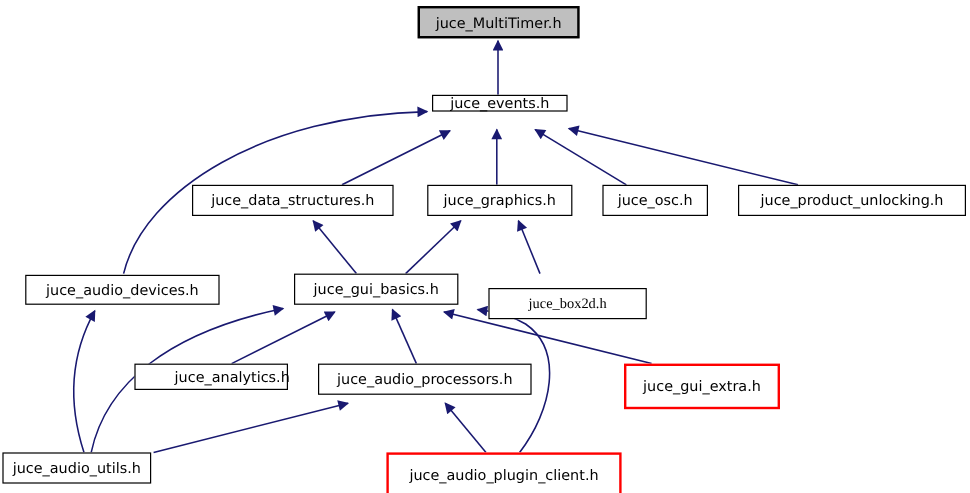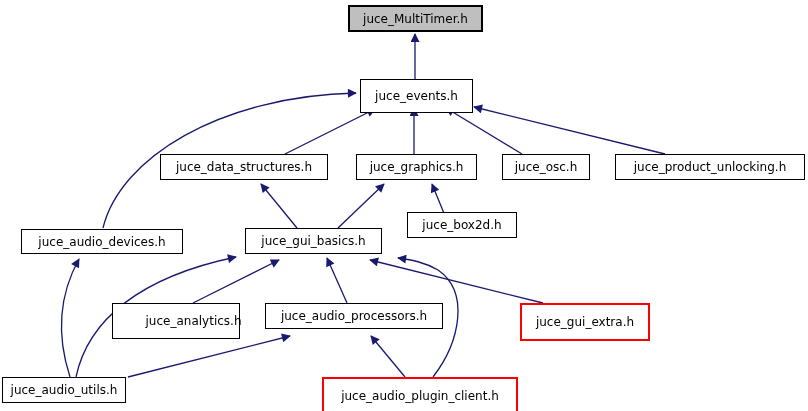--- a/index.html
+++ b/index.html
@@ -59,45 +59,45 @@
         <path d="M433,377 C460,342 470,292 438,270 C424,262 412,260 398,258" class="edge" stroke="#191970" marker-end="url(#arrow)"></path>
         <path d="M70,377 C57,337 58,297 79,259" class="edge" stroke="#191970" marker-end="url(#arrow)"></path>
         <path d="M128,377 L290,336" class="edge" stroke="#191970" marker-end="url(#arrow)"></path>
         <path d="M405,377 L371,336" class="edge" stroke="#191970" marker-end="url(#arrow)"></path>
       </g>
   </svg>
   <div id="node-layer">
       <div class="node focus" style="left: 348px; top: 5px; width: 135px; height: 27px;">
         <span>juce_MultiTimer.h</span>
       </div>
-      <div class="node" style="left: 360px; top: 79px; width: 113px; height: 34px;">
+      <div class="node" style="left: 360px; top: 79px; width: 113px; height: 14px;">
         <span>juce_events.h</span>
       </div>
       <div class="node" style="left: 160px; top: 154px; width: 168px; height: 26px;">
         <span>juce_data_structures.h</span>
       </div>
       <div class="node" style="left: 356px; top: 154px; width: 121px; height: 26px;">
         <span>juce_graphics.h</span>
       </div>
       <div class="node" style="left: 502px; top: 154px; width: 88px; height: 26px;">
         <span>juce_osc.h</span>
       </div>
       <div class="node" style="left: 615px; top: 154px; width: 190px; height: 26px; align-items: center;">
         <span>juce_product_unlocking.h</span>
       </div>
       <div class="node" style="left: 21px; top: 229px; width: 162px; height: 25px;">
         <span>juce_audio_devices.h</span>
       </div>
       <div class="node" style="left: 245px; top: 228px; width: 137px; height: 26px; justify-content: center;">
         <span>juce_gui_basics.h</span>
       </div>
-      <div class="node" style="left: 407px; top: 212px; width: 110px; height: 26px;">
+      <div class="node" style="left: 407px; top: 240px; width: 132px; height: 26px; font-family: Liberation Serif, serif;">
         <span>juce_box2d.h</span>
       </div>
-      <div class="node" style="left: 112px; top: 303px; width: 128px; height: 36px; padding-left: 35px;">
+      <div class="node" style="left: 112px; top: 303px; width: 128px; height: 22px; padding-left: 35px;">
         <span>juce_analytics.h</span>
       </div>
       <div class="node" style="left: 265px; top: 303px; width: 178px; height: 26px;">
         <span>juce_audio_processors.h</span>
       </div>
       <div class="node external" style="left: 520px; top: 303px; width: 130px; height: 38px;">
         <span>juce_gui_extra.h</span>
       </div>
       <div class="node" style="left: 2px; top: 377px; width: 124px; height: 26px;">
         <span>juce_audio_utils.h</span>

